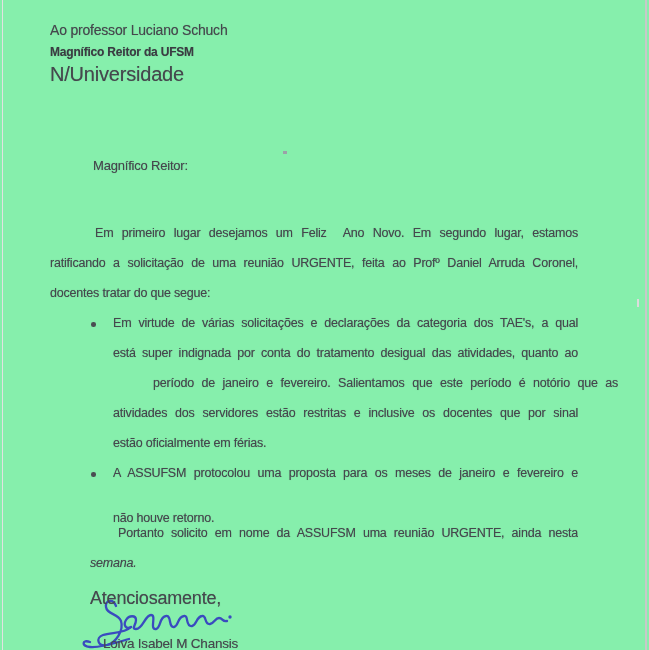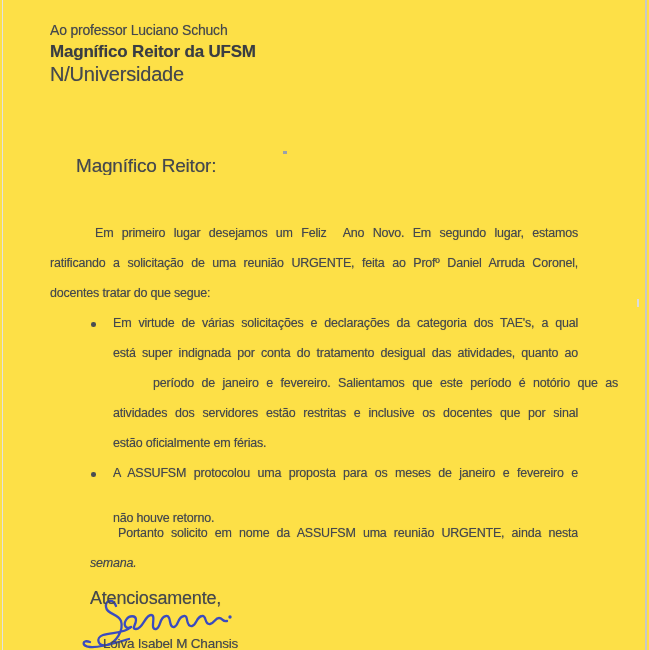--- a/index.html
+++ b/index.html
@@ -40,34 +40,34 @@
     width:4.5px;height:4.5px;
     border-radius:50%;
     background:#4a4d52;
   }
   .artifact{position:absolute;}
   #signature-svg{position:absolute;left:80px;top:596px;}
 </style>
 </head>
 <body>
 
-<div id="page" style="background: #fde047;">
+<div id="page" style="background: #86efac;">
 
   <svg id="signature-svg" width="160" height="55" viewBox="0 0 160 55">
     <g fill="none" stroke-width="2.3" stroke-linecap="round" stroke-linejoin="round" stroke="#3a4bbf">
       <path d="M36 10 C33 2 25 4 26 11 C27 19 38 17 41 25 C44 34 36 47 27 49 C18 51 15 42 23 39 C31 36 44 38 51 31"></path>
       <path d="M51 31 C46 34 43 29 46 24 C49 19 56 19 56 24 C56 29 51 33 56 33 C63 33 65 19 71 19 C77 19 69 34 76 33 C81 32 79 21 86 20 C92 19 88 32 94 31 C99 30 97 21 104 20 C109 19 105 31 112 30 C117 29 116 21 122 20 C127 19 124 29 130 28 C135 27 135 22 139 22 C143 22 142 26 147 25"></path>
       <path d="M10 46 C2 43 1 50 10 51 C21 52 35 47 49 43"></path>
     </g>
     <circle cx="150" cy="21" r="1.7" stroke="none" fill="#3a4bbf"></circle>
   </svg>
 <div class="line" style="left: 50px; top: 22px; font-size: 14px;">Ao professor Luciano Schuch</div>
-    <div class="line bold" style="left: 50px; top: 44px; font-size: 17px;">Magnífico Reitor da UFSM</div>
+    <div class="line bold" style="left: 50px; top: 44px; font-size: 12px;">Magnífico Reitor da UFSM</div>
     <div class="line" style="left: 50px; top: 66px; font-size: 20px;">N/Universidade</div>
-    <div class="line" style="left: 76px; top: 158px; font-size: 19px; text-align: right;">Magnífico Reitor:</div>
+    <div class="line" style="left: 93px; top: 158px; font-size: 13px; text-align: right;">Magnífico Reitor:</div>
     <div class="line justify" style="left: 95px; top: 225px; width: 483px;">Em primeiro lugar desejamos um Feliz&nbsp; Ano Novo. Em segundo lugar, estamos</div>
     <div class="line justify" style="left: 50px; top: 255px; width: 528px;">ratificando a solicitação de uma reunião URGENTE, feita ao Profº Daniel Arruda Coronel,</div>
     <div class="line" style="left: 50px; top: 285px;">docentes tratar do que segue:</div>
     <div class="line justify" style="left: 113px; top: 315px; width: 465px;">Em virtude de várias solicitações e declarações da categoria dos TAE's, a qual</div>
     <div class="bullet" style="left: 91px; top: 322px;"></div>
     <div class="line justify" style="left: 113px; top: 345px; width: 465px;">está super indignada por conta do tratamento desigual das atividades, quanto ao</div>
     <div class="line justify" style="left: 113px; top: 375px; width: 465px; padding-left: 40px;">período de janeiro e fevereiro. Salientamos que este período é notório que as</div>
     <div class="line justify" style="left: 113px; top: 405px; width: 465px;">atividades dos servidores estão restritas e inclusive os docentes que por sinal</div>
     <div class="line" style="left: 113px; top: 435px;">estão oficialmente em férias.</div>
     <div class="line justify" style="left: 113px; top: 465px; width: 465px;">A ASSUFSM protocolou uma proposta para os meses de janeiro e fevereiro e</div>

